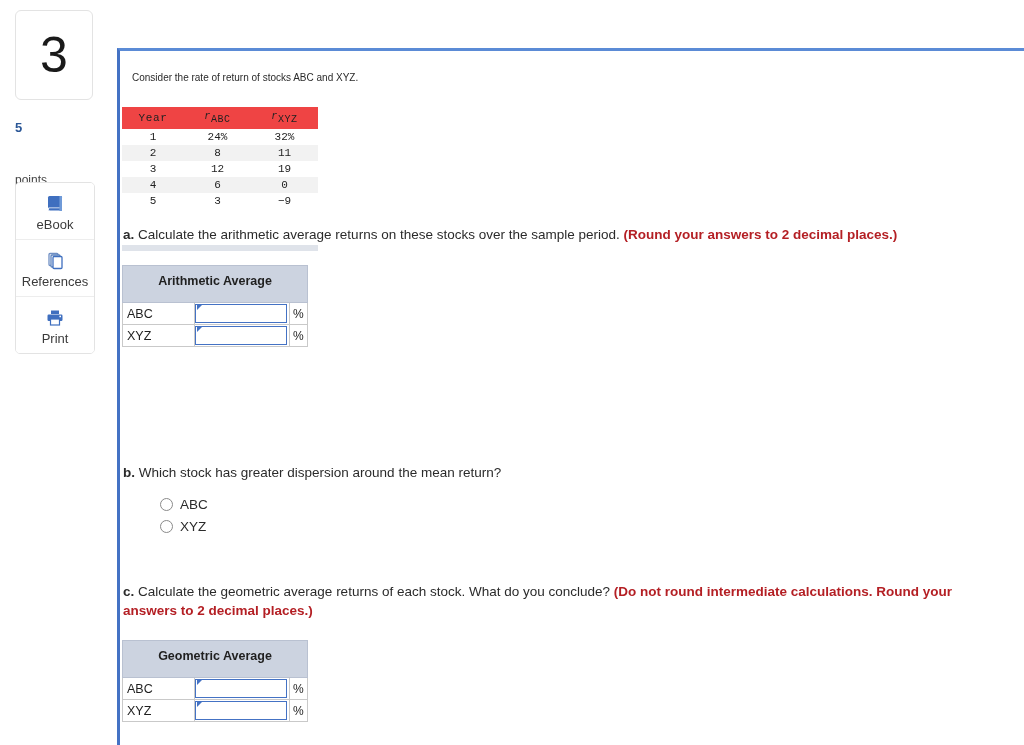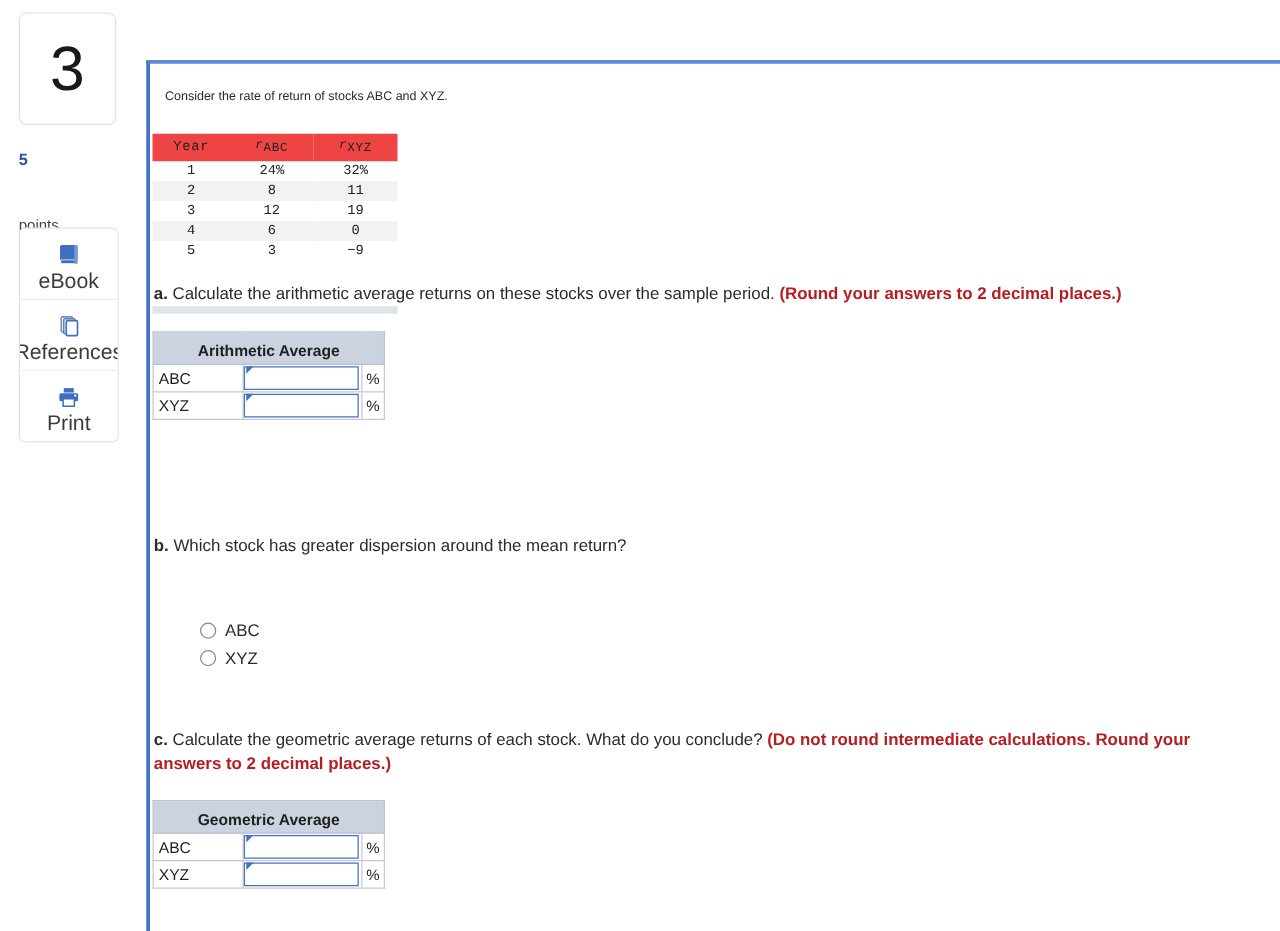--- a/index.html
+++ b/index.html
@@ -88,21 +88,21 @@
   }
   .tool-item:last-child { border-bottom: none; }
   .tool-icon {
     height: 24px;
     display: flex;
     align-items: center;
     justify-content: center;
     margin-bottom: 2px;
   }
   .tool-label {
-    font-size: 17px;
+    font-size: 13px;
     color: #3b3b3b;
     line-height: 13px;
   }
 
   
   #content {
     position: absolute;
     left: 117px;
     top: 48px;
     width: 907px;
@@ -173,38 +173,38 @@
   .part {
     position: absolute;
     font-size: 13.5px;
     color: #2b2b2b;
     line-height: 19px;
   }
   .part .pl { font-weight: bold; }
   .hint { color: #b41f24; font-weight: bold; }
 
   #part-a { left: 3px; top: 174px; width: 880px; }
-  #part-b { left: 3px; top: 376px; width: 700px; }
+  #part-b { left: 3px; top: 412px; width: 700px; }
   #part-c { left: 3px; top: 531px; width: 870px; }
 
   
   .ans-table {
     position: absolute;
     width: 186px;
     border-collapse: collapse;
     font-size: 12.5px;
   }
   .ans-table .ans-head {
     background: #ccd3e0;
     border: 1px solid #b9c1d1;
     text-align: center;
     font-weight: bold;
     font-size: 12.5px;
     color: #1f1f1f;
-    padding: 4px 0 0 0;
+    padding: 4px 0 11px 0;
   }
   .ans-table td {
     border: 1px solid #c9c9c9;
     padding: 0;
     height: 21px;
   }
   .ans-label {
     width: 72px;
     padding-left: 4px !important;
     font-size: 12.5px;

